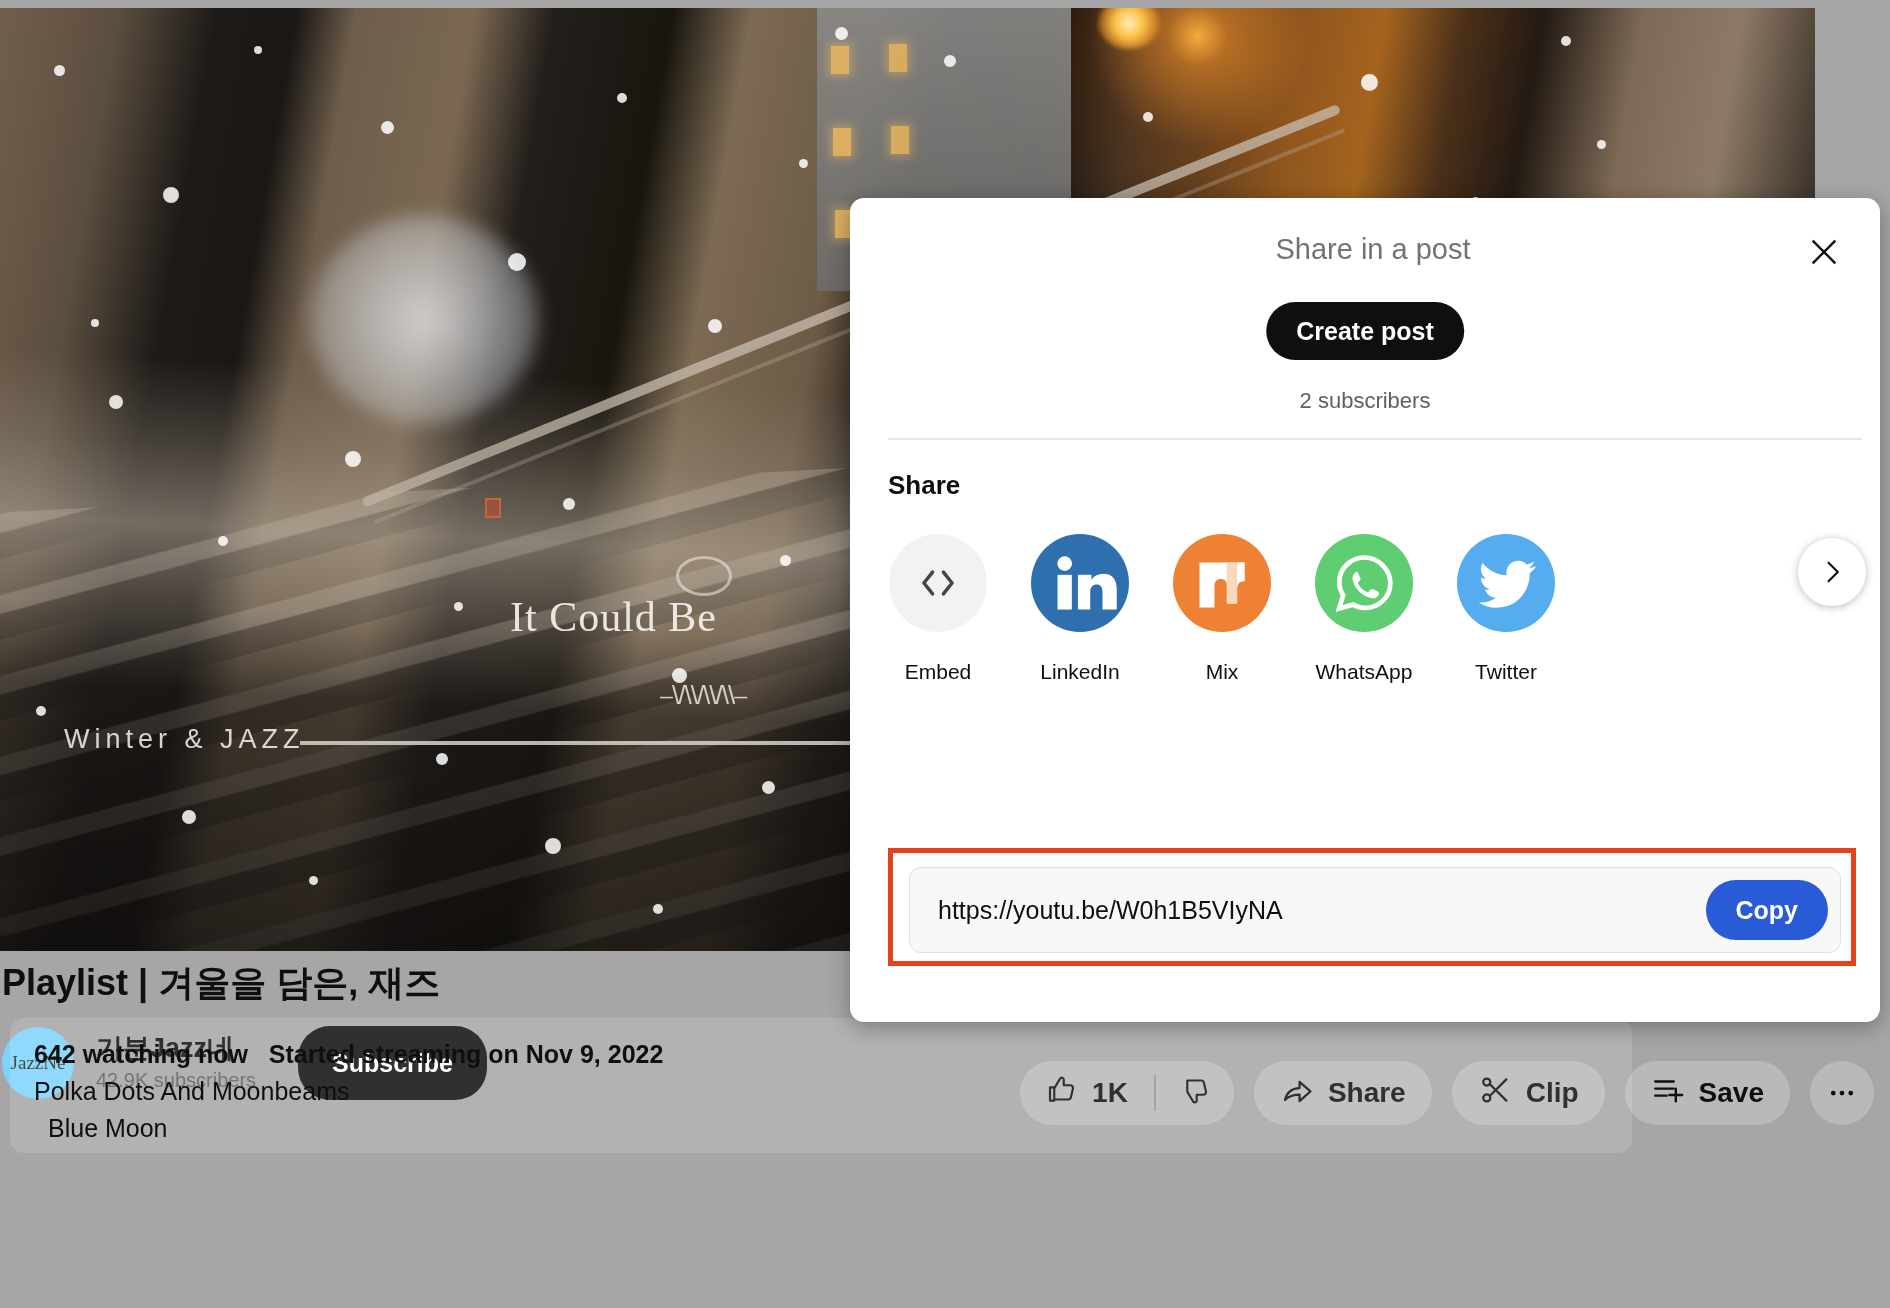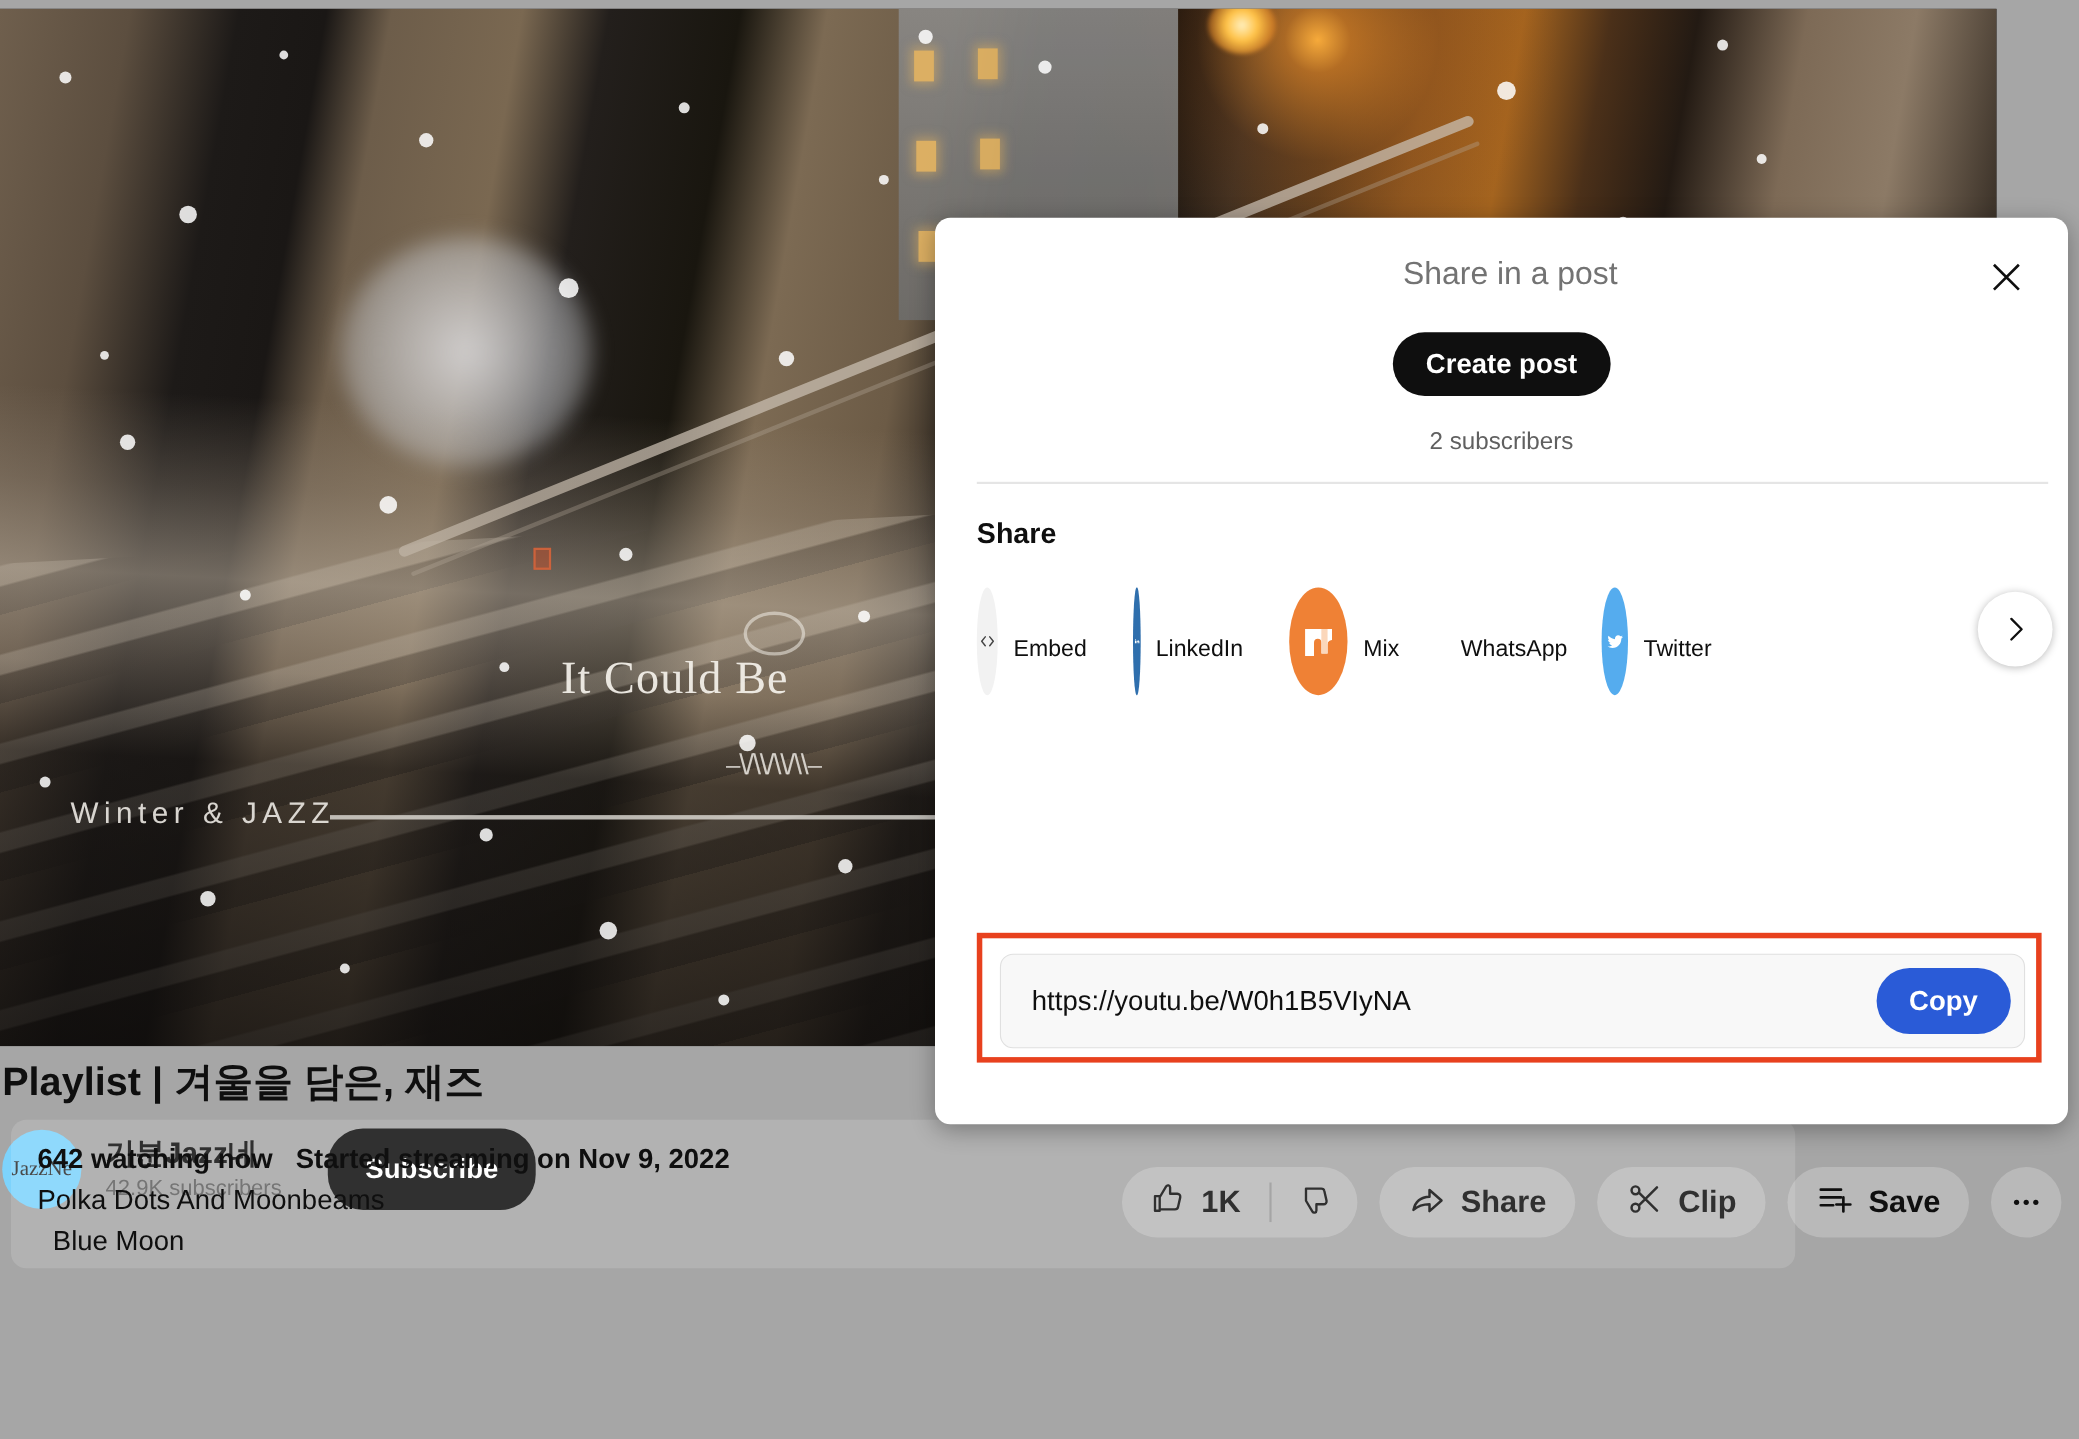--- a/index.html
+++ b/index.html
@@ -134,21 +134,21 @@
   }
   .share-label {
     position: absolute; left: 38px; top: 272px;
     font-size: 26px; font-weight: bold; color: #0f0f0f;
   }
   .icon-row {
     position: absolute; left: 38px; top: 336px;
     display: flex; gap: 42px; align-items: flex-start;
   }
   .share-item {
-    width: 100px; display: flex; flex-direction: row;
+    width: 100px; display: flex; flex-direction: column;
     align-items: center; cursor: pointer; gap: 14px;
   }
   .share-circle {
     width: 98px; height: 98px; border-radius: 50%;
     display: flex; align-items: center; justify-content: center;
     overflow: hidden;
   }
   .share-name {
     margin-top: 14px; font-size: 21px; color: #0f0f0f; white-space: nowrap;
   }

